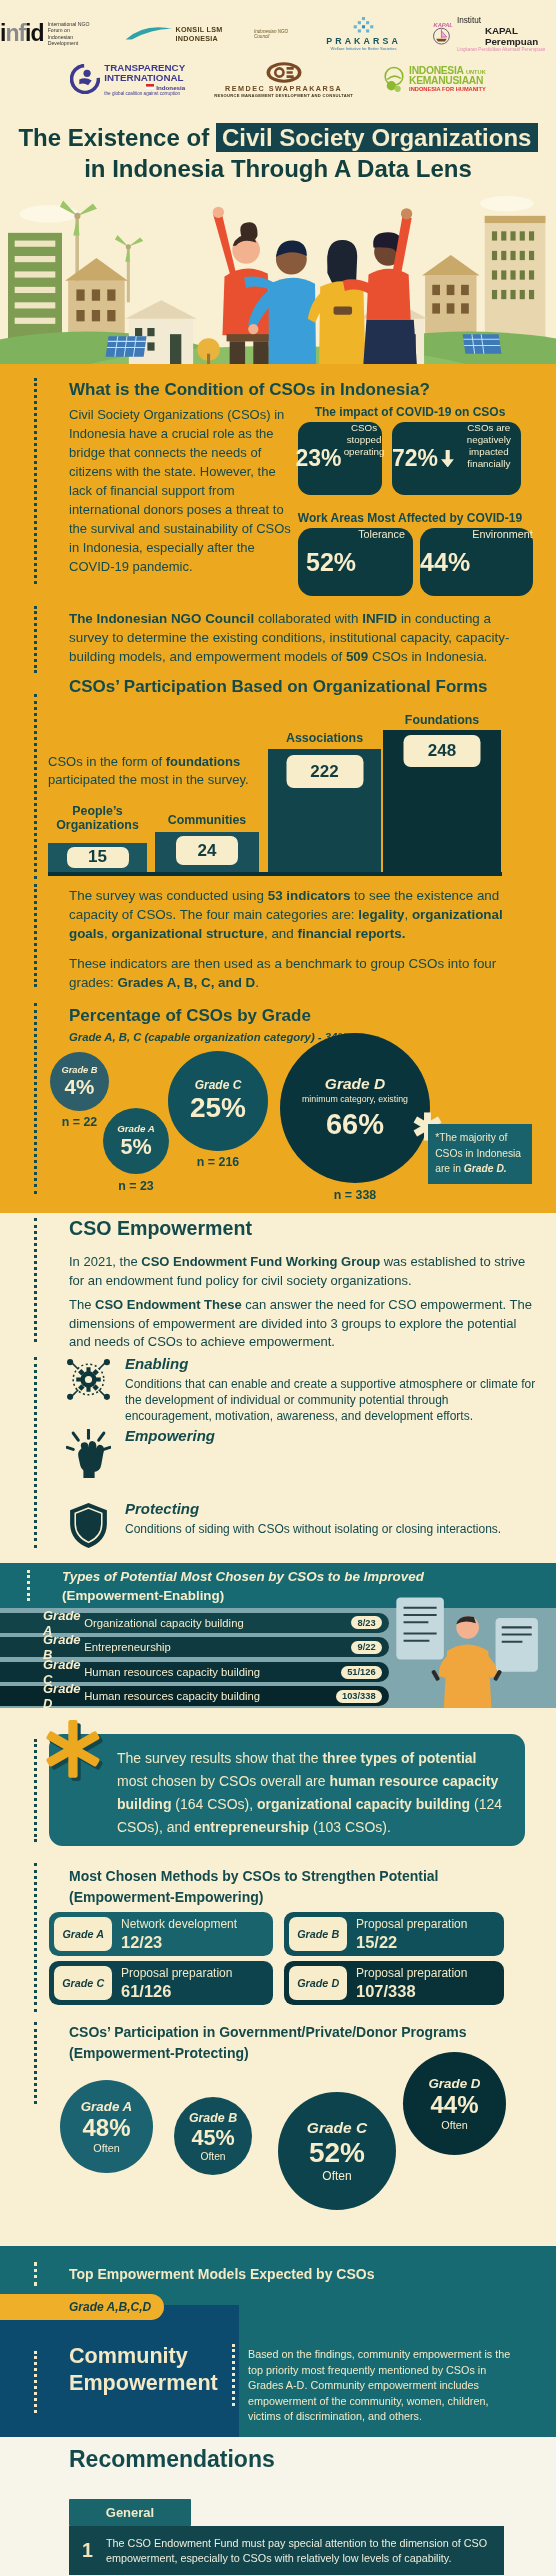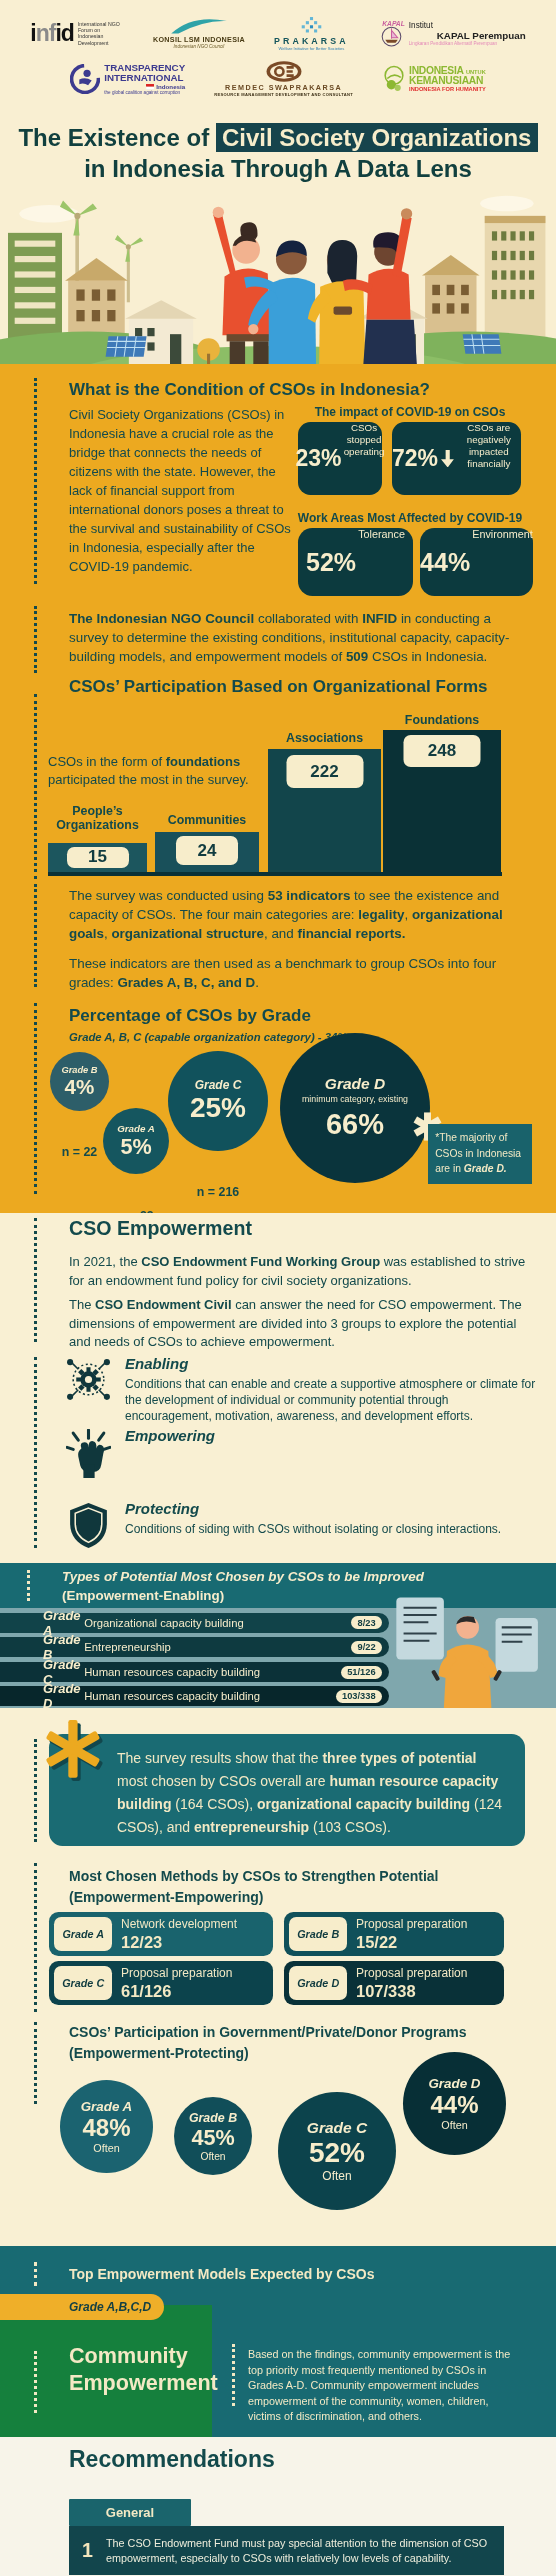--- a/index.html
+++ b/index.html
@@ -12,21 +12,21 @@
   .dots{position:absolute;width:0;border-left:3.1px dotted #134A4C;}
   .dots.cream{border-left-color:#F3E9C4;}
   
   .s1{height:364px;background:#F9EFD2;}
   .logo-rows{position:absolute;top:15.5px;left:0;width:556px;display:flex;flex-direction:column;align-items:center;gap:9.3px;}
   .logo-row{display:flex;align-items:center;justify-content:center;gap:29px;}
   .plogo{display:flex;align-items:center;gap:4.1px;}
   .infid-word{font-size:23px;font-weight:800;letter-spacing:-1px;color:#111;}
   .infid-word .f{color:#8a8a8a;}
   .logo-side{font-size:5.2px;line-height:6.2px;color:#333;}
-  .konsil{display:flex;flex-direction:column;align-items:center;}
+  .konsil{display:flex;flex-direction:row;align-items:center;}
   .konsil-title{font-size:7.2px;font-weight:800;color:#4a3c16;letter-spacing:0.3px;}
   .konsil-sub{font-size:4.6px;font-style:italic;color:#6b5a27;}
   .prakarsa{display:flex;flex-direction:column;align-items:center;}
   .prakarsa-title{font-size:8.8px;font-weight:700;letter-spacing:3.1px;color:#14555c;}
   .prakarsa-sub{font-size:4.1px;color:#2f7fb3;}
   .kapal{display:flex;align-items:center;gap:4.1px;}
   .kapal-t1{font-size:8.2px;color:#222;}
   .kapal-t2{font-size:9.8px;font-weight:700;color:#222;padding-left:28px;}
   .kapal-sub{font-size:4.6px;color:#e48ab8;}
   .ti{display:flex;align-items:center;gap:4.1px;}
@@ -49,21 +49,21 @@
   .statbox .l{font-size:9.8px;line-height:12px;}
   .workbox .v{font-size:25px;}
   .workbox .l{font-size:10.8px;}
   .para{font-size:13px;line-height:19px;}
   .bar{position:absolute;background:#11454B;}
   .bar .badge{position:absolute;left:50%;transform:translateX(-50%);background:#F7EDCB;border-radius:7.2px;color:#113C40;font-weight:800;font-size:17px;display:flex;align-items:center;justify-content:center;}
   .bar-label{position:absolute;text-align:center;font-weight:700;font-size:12.4px;line-height:14.4px;color:#134A4C;}
   .bubble{position:absolute;border-radius:50%;color:#F7EDCB;display:flex;flex-direction:column;align-items:center;justify-content:center;text-align:center;}
   .bubble .g{font-weight:700;font-style:italic;}
   .bubble .p{font-weight:800;}
-  .nlabel{position:absolute;font-weight:700;font-size:12.4px;color:#134A4C;text-align:center;margin-top:30px;}
+  .nlabel{position:absolute;font-weight:700;font-size:12.4px;color:#134A4C;text-align:center;}
   
   .s3{height:350px;background:#F9F0D3;color:#134A4C;}
   .dim-title{font-size:15px;font-weight:800;font-style:italic;color:#134A4C;}
   .dim-desc{font-size:12px;line-height:16px;color:#134A4C;}
   
   .s4{height:145px;}
   .s4 .band{position:absolute;top:0;left:0;width:556px;height:45px;background:#186A72;color:#F7EDCB;}
   .s4 .rows{position:absolute;top:45px;left:0;width:556px;height:100px;background:#7FA7AD;}
   .prow{position:absolute;left:0;width:389px;height:20px;border-radius:0 11.3px 11.3px 0;display:flex;align-items:center;color:#F7EDCB;}
   .prow .grade{font-size:13px;font-weight:800;font-style:italic;width:76px;padding-left:43px;}
@@ -72,21 +72,21 @@
   
   .s5{height:538px;background:#F9F0D3;color:#134A4C;}
   .callout{position:absolute;left:49px;top:26px;width:476px;height:112px;background:#1A6B73;border-radius:13.4px;color:#F3E9C4;font-size:14px;line-height:23px;padding:13.4px 20.6px 13.4px 68px;}
   .mcard{position:absolute;width:224px;height:44px;border-radius:9.3px;color:#F3E9C4;}
   .mcard .gbox{position:absolute;left:5.2px;top:5.2px;width:58px;height:34px;background:#F7EDCB;border-radius:7.2px;color:#113C40;font-weight:800;font-style:italic;font-size:10.8px;display:flex;align-items:center;justify-content:center;}
   .mcard .mn{position:absolute;left:72px;top:5.2px;font-size:12px;}
   .mcard .mv{position:absolute;left:72px;top:20.6px;font-size:16.5px;font-weight:800;}
   
   .s6{height:191px;background:#186A72;color:#F3E9C4;}
   .s6 .pill-grade{position:absolute;left:0;top:48px;width:164px;height:26px;background:#EFAF29;border-radius:0 13px 13px 0;color:#123F44;font-weight:800;font-style:italic;font-size:12px;line-height:26px;padding-left:69px;}
-  .s6 .panel{position:absolute;left:0;top:59px;width:212px;height:132px;background:#15803d;}
+  .s6 .panel{position:absolute;left:0;top:59px;width:239px;height:132px;background:#0c4a6e;}
   
   .s7{height:920px;background:#F7F4E9;color:#134A4C;}
   .tab{position:absolute;height:27px;background:#1A646C;color:#F3E9C4;font-weight:700;font-size:13px;display:flex;align-items:center;justify-content:center;border-radius:1px;}
   .rec-panel{position:absolute;display:flex;flex-direction:column;}
   .rec-item{display:flex;color:#EFEEDC;}
   .rec-item .num{width:37px;min-width:37px;display:flex;align-items:center;justify-content:center;font-size:19.6px;font-weight:800;color:#F2E5BC;}
   .rec-item .txt{padding:7.2px 11.3px 7.2px 0;font-size:10.8px;line-height:15px;align-self:center;}
 </style>
 </head>
 <body>
@@ -435,21 +435,21 @@
 
     <div class="abs" style="left:412px;top:742px;font-size:37px;font-weight:800;color:#F7EDCB;">✱</div>
     <div class="abs" style="left:428px;top:760px;width:104px;height:60px;background:#19626B;color:#F3E9C4;font-size:10.3px;line-height:15.5px;padding:6.2px 7.2px;"><span>*The majority of CSOs in Indonesia are in </span><span class="b i">Grade D.</span></div>
   </section>
 
   <section class="s3">
     <div class="dots" style="left:34px;top:5.2px;height:124px;"></div>
     <div class="dots" style="left:34px;top:144px;height:191px;"></div>
     <div class="abs" style="left:69px;top:4.1px;font-size:19.6px;font-weight:800;color:#134A4C;">CSO Empowerment</div>
     <div class="abs" style="left:69px;top:40px;width:469px;font-size:13px;line-height:18.5px;"><span>In 2021, the </span><span class="b">CSO Endowment Fund Working Group</span><span> was established to strive for an endowment fund policy for civil society organizations.</span></div>
-    <div class="abs" style="left:69px;top:83px;width:469px;font-size:13px;line-height:18.5px;"><span>The </span><span class="b">CSO Endowment Civil</span><span> can answer the need for CSO empowerment. The dimensions of empowerment are divided into 3 groups to explore the potential and needs of CSOs to achieve empowerment.</span></div>
+    <div class="abs" style="left:69px;top:83px;width:469px;font-size:13px;line-height:18.5px;"><span>The </span><span class="b">CSO Endowment These</span><span> can answer the need for CSO empowerment. The dimensions of empowerment are divided into 3 groups to explore the potential and needs of CSOs to achieve empowerment.</span></div>
 
     <svg class="abs" style="left:65px;top:143px;" width="47" height="47" viewBox="0 0 92 92">
       <circle cx="46" cy="46" r="30" fill="none" stroke="#10373C" stroke-width="3" stroke-dasharray="4 5"></circle>
       <g fill="#10373C">
           <circle cx="10" cy="12" r="6"></circle>
           <circle cx="82" cy="12" r="6"></circle>
           <circle cx="10" cy="80" r="6"></circle>
           <circle cx="82" cy="80" r="6"></circle>
         </g>
       <path d="M14 14 L26 26 M78 14 L66 26 M14 78 L26 66 M78 78 L66 66" stroke="#10373C" stroke-width="3"></path>

